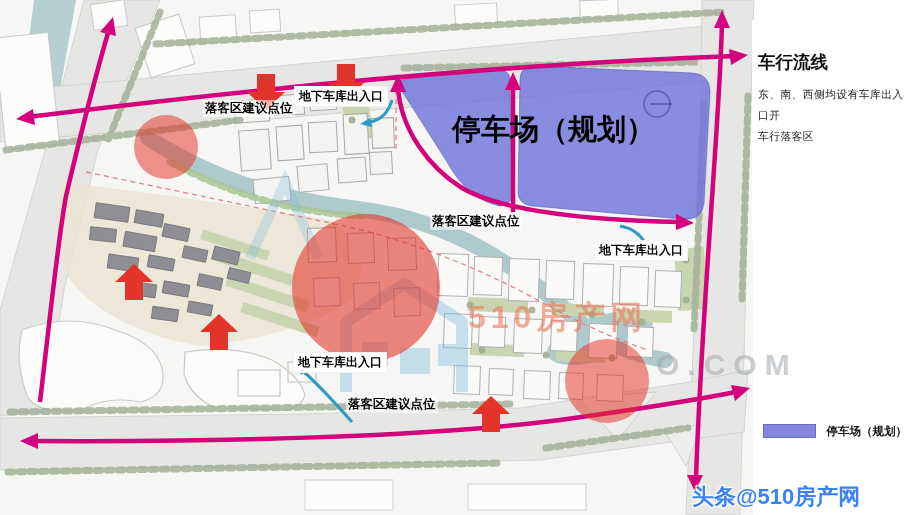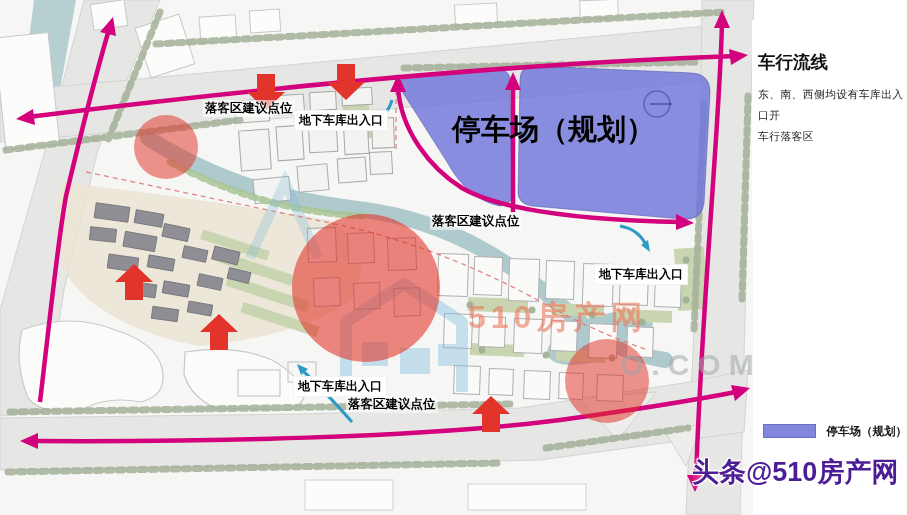--- a/index.html
+++ b/index.html
@@ -5,21 +5,20 @@
   html,body{margin:0;padding:0;background:#ffffff;}
   .stage{
     position:relative;width:907px;height:515px;overflow:hidden;background:#ffffff;
     font-family:"Liberation Sans","DejaVu Sans",sans-serif;
   }
   .map-svg{position:absolute;left:0;top:0;}
   .lbl{position:absolute;white-space:nowrap;color:#000;}
   .lbl-box{
     background:#ffffff;padding:1px 4px;font-size:12px;font-weight:bold;
     border:1px solid #f2f2f2;
-    margin-top:24px;
   }
   .lbl-plain{
     background:rgba(255,255,255,0.55);padding:0 2px;font-size:12.5px;font-weight:bold;
     text-shadow:0 0 3px #fff,0 0 3px #fff;
     text-align:center;
   }
   .parking-title{
     position:absolute;left:452px;top:110px;font-size:29px;font-weight:bold;color:#000;
     white-space:nowrap;letter-spacing:0px;
   }
@@ -29,25 +28,25 @@
   .legend{position:absolute;left:763px;top:421px;width:144px;}
   .legend-row{display:flex;align-items:center;height:20px;margin-bottom:7px;}
   .legend-swatch{width:56px;height:12px;background:#8286DD;border:1px solid #6a6fc0;}
   .legend-label{margin-left:11px;font-size:11.5px;font-weight:bold;color:#111;white-space:nowrap;}
   .legend-arrow{width:58px;height:16px;}
   .wm-brand{
     position:absolute;left:468px;top:296px;font-size:32px;font-weight:bold;
     color:rgba(233,118,92,0.60);letter-spacing:5px;white-space:nowrap;pointer-events:none;
   }
   .wm-com{
-    position:absolute;left:620px;top:348px;font-size:30px;font-weight:bold;
+    position:absolute;left:656px;top:348px;font-size:30px;font-weight:bold;
     color:rgba(160,168,172,0.55);letter-spacing:8px;white-space:nowrap;pointer-events:none;
   }
   .credit{
-    position:absolute;left:692px;top:454px;font-size:27px;font-weight:bold;color:#4c1d95;
+    position:absolute;left:692px;top:482px;font-size:22px;font-weight:bold;color:#3b82f6;
     white-space:nowrap;
     text-shadow:-1px -1px 0 #fff,1px -1px 0 #fff,-1px 1px 0 #fff,1px 1px 0 #fff,0 0 5px #fff;
   }
 </style>
 </head>
 <body>
 
 <div class="stage">
 
   <svg class="map-svg" width="907" height="515" viewBox="0 0 907 515">

